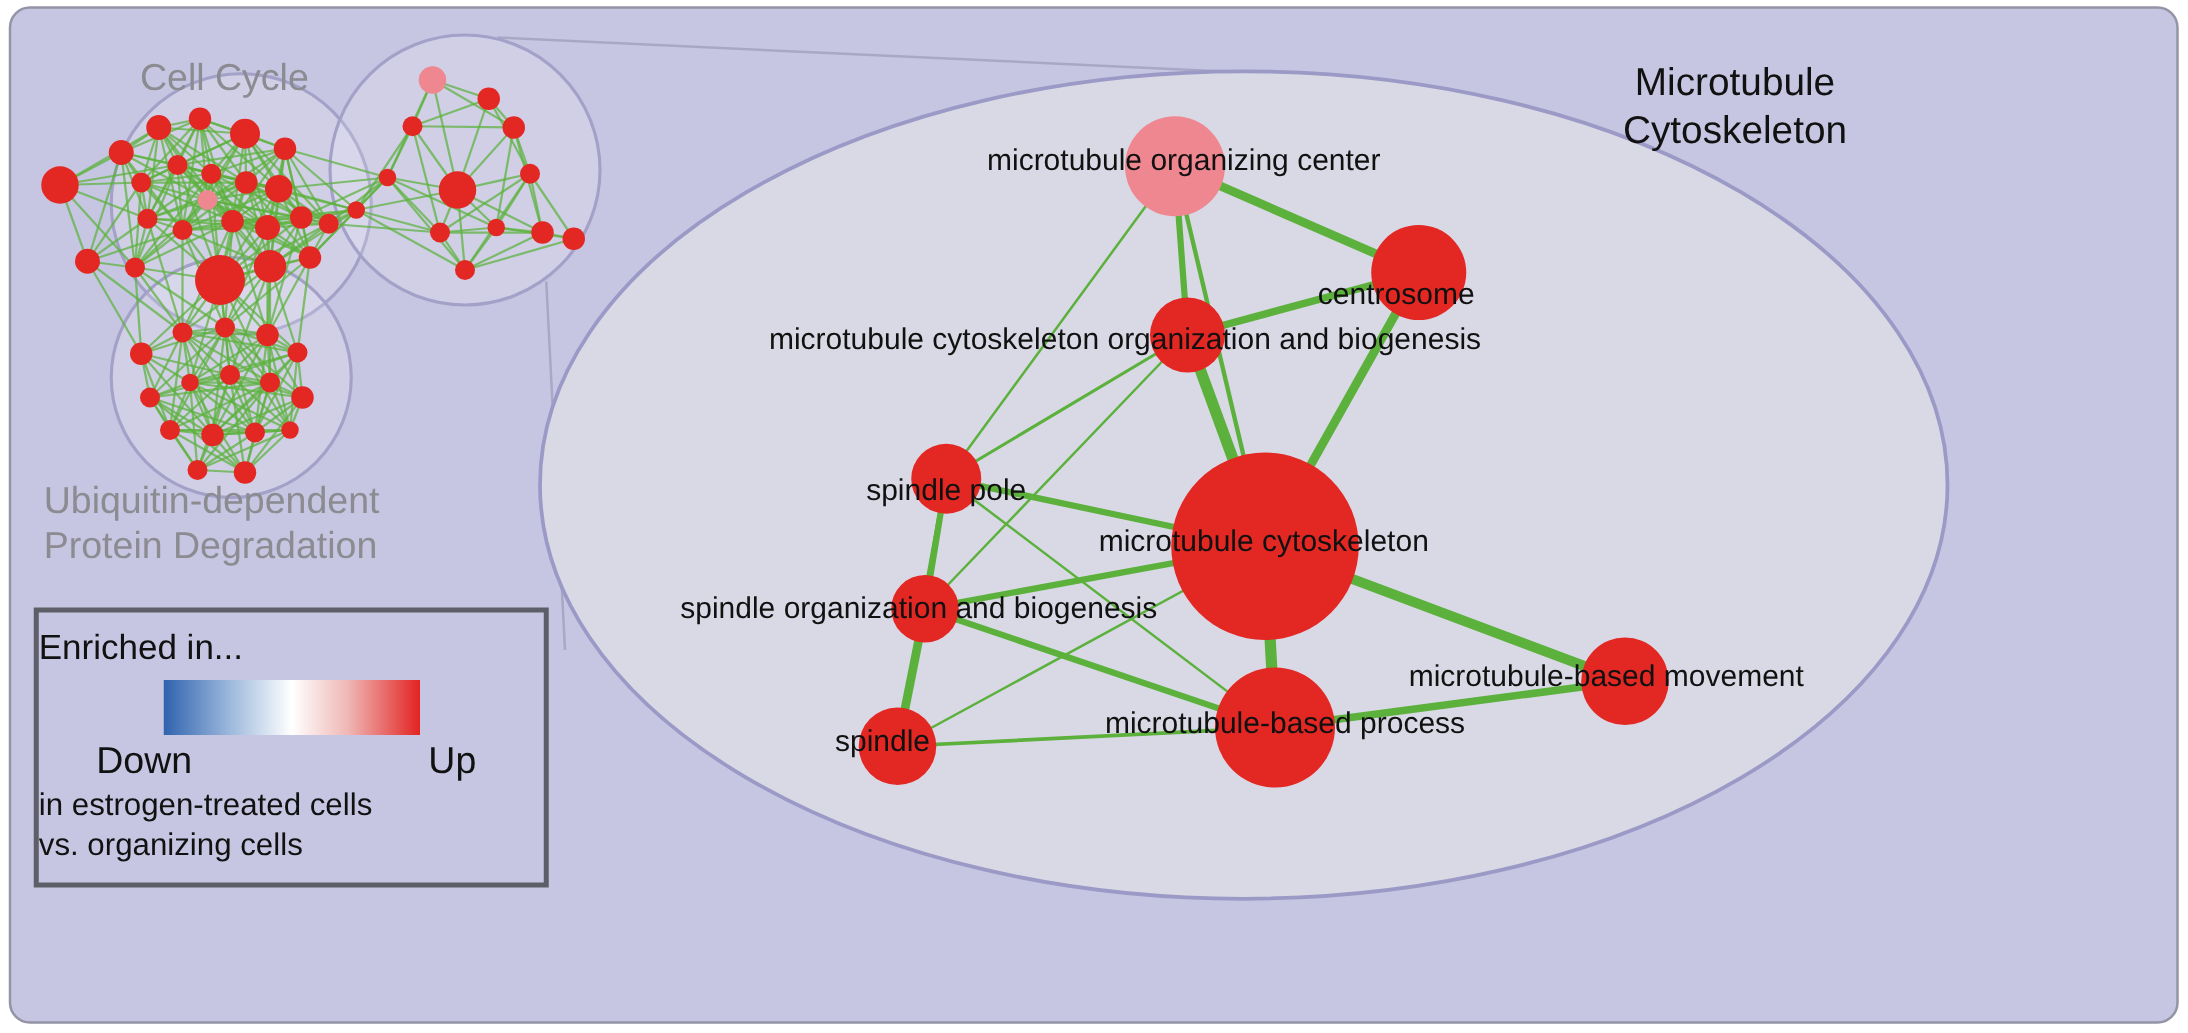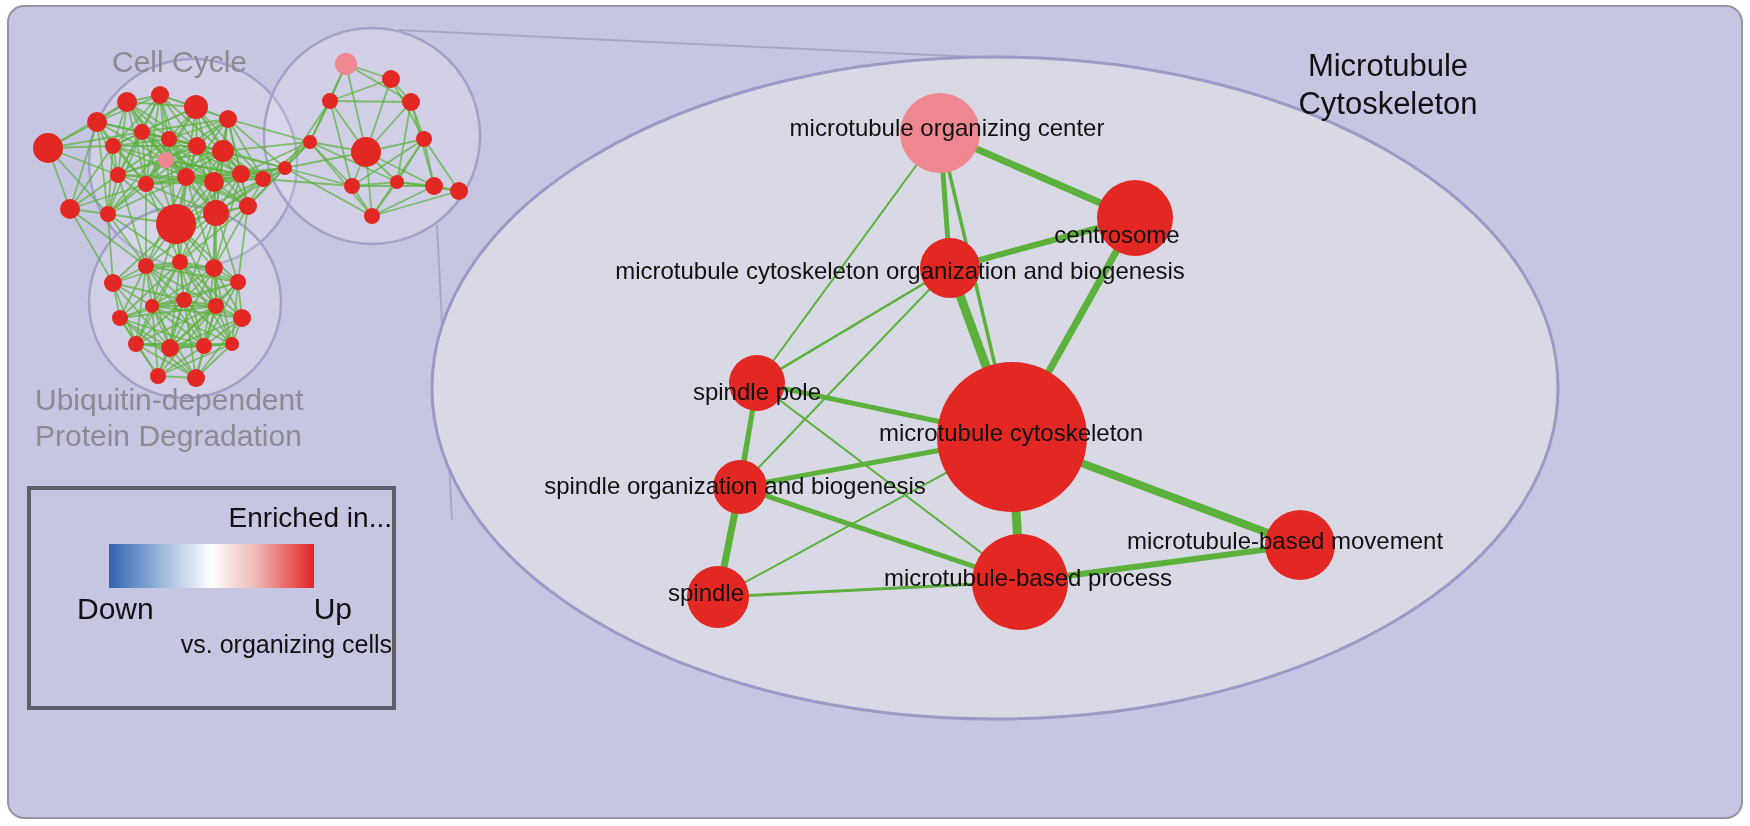--- a/index.html
+++ b/index.html
@@ -7,27 +7,27 @@
   svg{position:absolute;left:0;top:0;}
   .figure-bg{fill:var(--background,#c7c6e2);stroke:#9494a6;stroke-width:2;}
   .cluster-circle{fill:var(--cluster-fill,rgba(255,255,255,0.16));stroke:var(--cluster-stroke,#a3a1c8);stroke-width:2.5;}
   .mini-edge{stroke:var(--edge-green,#5bb13c);stroke-opacity:0.72;}
   .connector{stroke:var(--connector-line,#a9a7c6);stroke-width:2;}
   #zoom-ellipse{fill:var(--ellipse-fill,#d9d9e5);stroke:var(--ellipse-stroke,#9b99c6);stroke-width:3;}
   .zoom-edge{stroke:var(--edge-green,#5bb13c);stroke-linecap:round;}
   .node-label{font-size:24px;fill:var(--label-text,#111);text-anchor:middle;}
   .cluster-label{font-size:30px;fill:var(--cluster-label-text,#8b8b91);}
   .fig-title{font-size:31px;fill:#111;text-anchor:middle;}
-  .legend{position:absolute;left:27px;top:486px;width:369px;height:224px;box-sizing:border-box;
+  .legend{position:absolute;left:27px;top:486px;width:412px;height:224px;box-sizing:border-box;
           border:4px solid var(--legend-border,#5e5e68);background:var(--background,#c7c6e2);
-          text-align:right;color:#111;}
+          text-align:left;color:#111;}
   .legend-title{font-size:28px;margin-top:12px;}
   .legend-bar{height:44px;width:205px;margin:10px auto 0;
               background:linear-gradient(to right,var(--grad-down,#2f63ae) 0%,#9db9dd 26%,#ffffff 50%,#eeb7b4 72%,var(--grad-up,#e32322) 100%);}
-  .legend-scale{display:flex;justify-content:space-between;padding:4px 40px 2px 46px;font-size:30px;}
+  .legend-scale{display:flex;justify-content:space-between;padding:4px 54px 2px 46px;font-size:30px;}
   .legend-caption{font-size:25px;line-height:1.28;}
 </style>
 </head>
 <body>
 
 <div class="stage">
   <svg id="scene" width="1750" height="826" viewBox="0 0 1750 826">
     <rect class="figure-bg" x="8" y="6" width="1734" height="812" rx="16"></rect>
 
     <g id="connector-lines">
@@ -493,15 +493,16 @@
     <text class="fig-title" x="1388" y="114">Cytoskeleton</text>
   </svg>
 
   <div class="legend">
     <div class="legend-title">Enriched in...</div>
     <div class="legend-bar"></div>
     <div class="legend-scale">
       <span>Down</span>
       <span>Up</span>
     </div>
+    <div class="legend-caption">in estrogen-treated cells</div>
     <div class="legend-caption">vs. organizing cells</div>
   </div>
 </div>
 
 </body></html>

